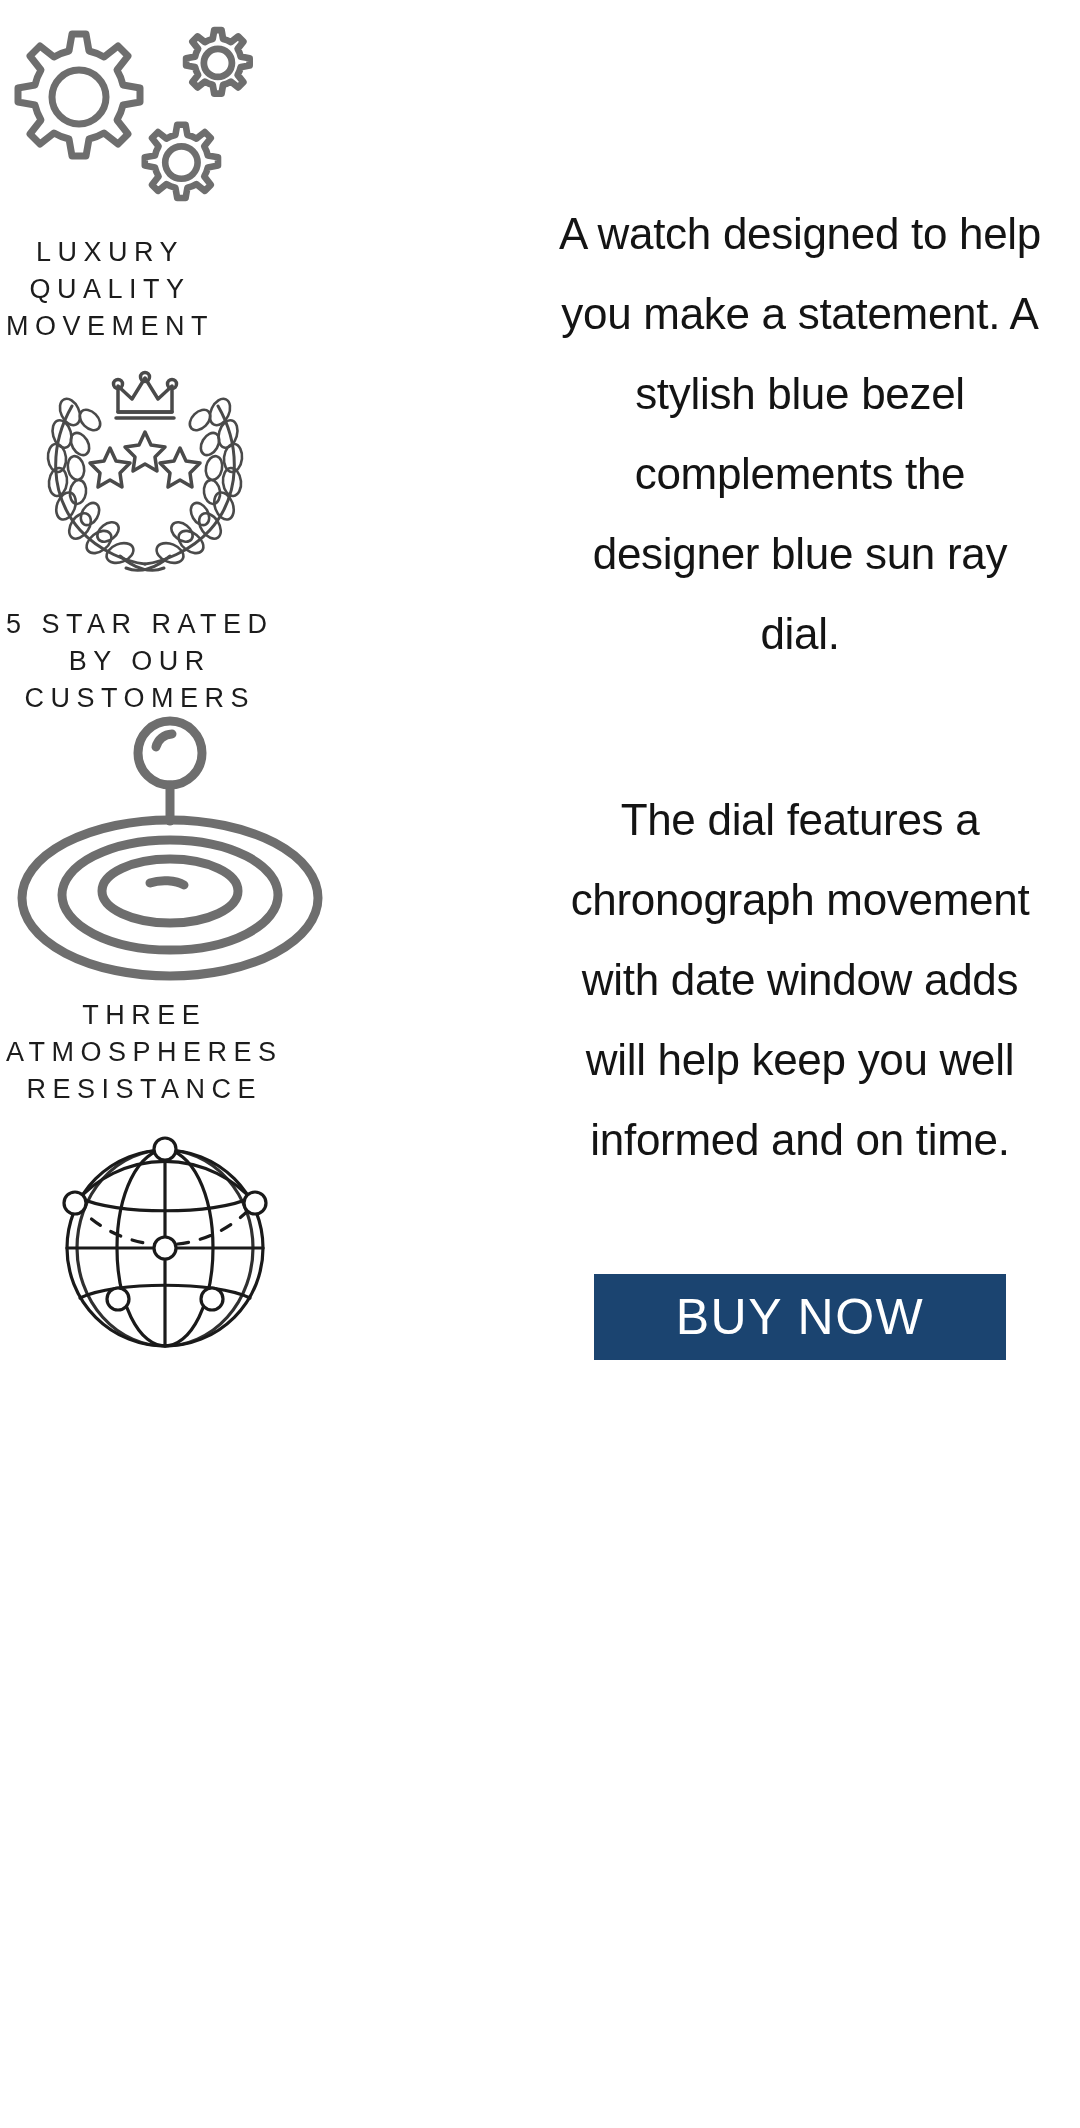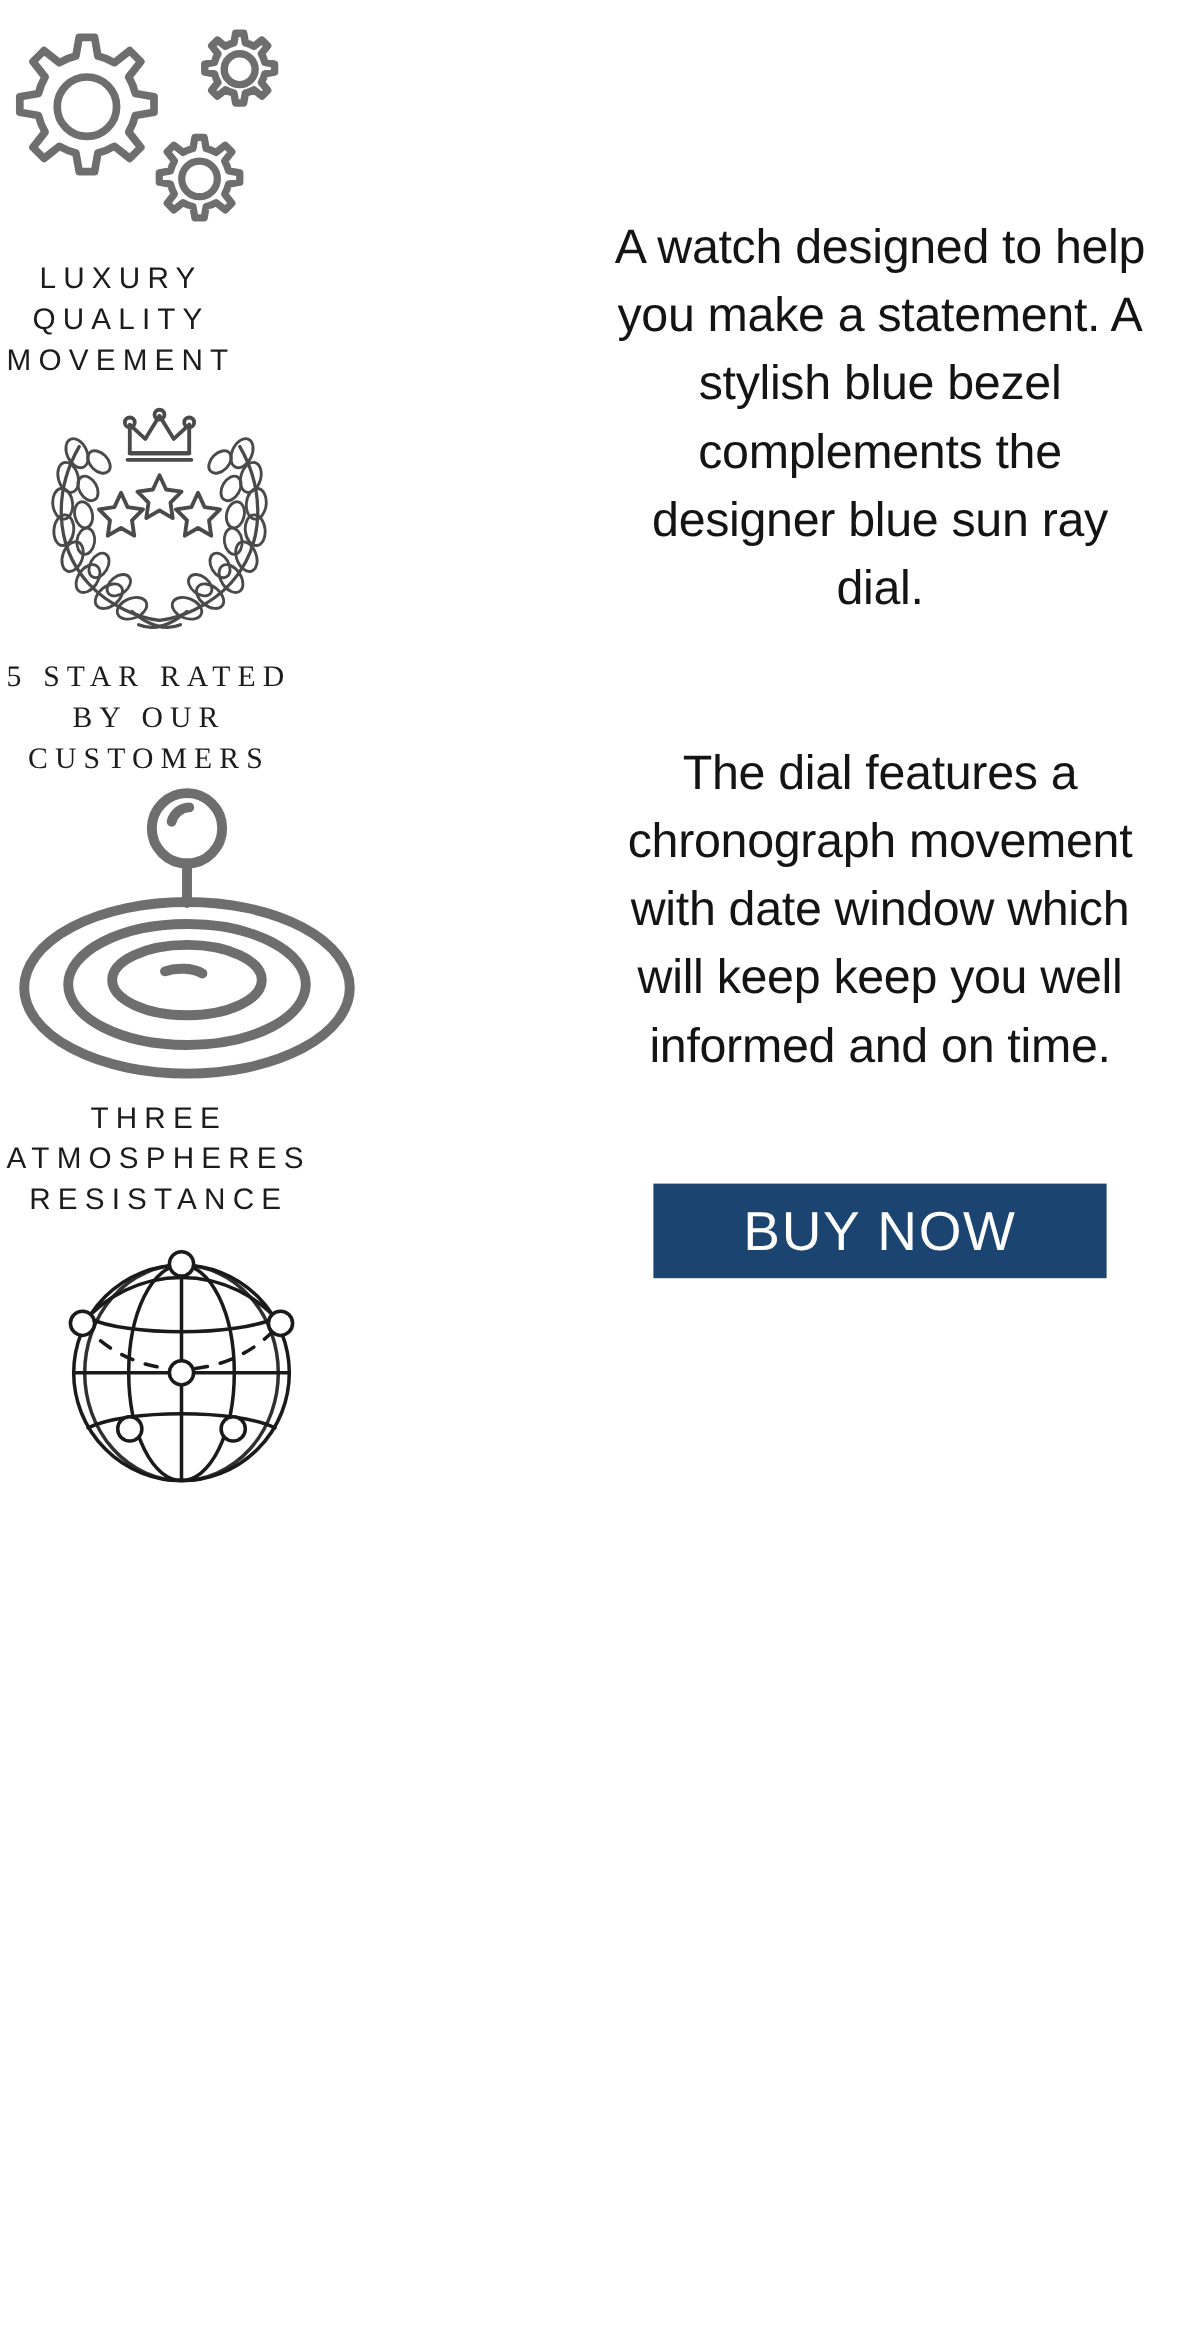--- a/index.html
+++ b/index.html
@@ -50,41 +50,41 @@
     letter-spacing: 6.5px;
     color: #1c1c1c;
     text-transform: uppercase;
     font-weight: 400;
     white-space: pre-line;
     padding-left: 6px;
   }
   .f1 { height: 340px; }
   .f1 .feature-label { margin-top: 12px; }
   .f2 { height: 355px; }
-  .f2 .feature-label { margin-top: 4px; font-family: Liberation Serif, serif; }
+  .f2 .feature-label { margin-top: 14px; }
   .f3 { height: 400px; }
   .f3 .feature-label { margin-top: 0; }
   .f4 { height: 430px; }
   .f4 .feature-label { margin-top: 16px; }
 
   
   .copy {
     flex: 1 1 auto;
     padding: 150px 30px 0 20px;
     box-sizing: border-box;
     display: flex;
     flex-direction: column;
     align-items: center;
   }
   .para {
     width: 100%;
     text-align: center;
     font-family: "Liberation Sans", sans-serif;
     font-size: 44px;
-    line-height: 62px;
+    line-height: 80px;
     font-weight: 400;
     color: #141414;
     letter-spacing: -0.3px;
   }
   .para + .para { margin-top: 62px; }
 
   .cta-wrap {
     width: 100%;
     display: flex;
     justify-content: center;
@@ -240,19 +240,19 @@
           <circle cx="118" cy="196" r="11" fill="#ffffff"></circle>
           <circle cx="212" cy="196" r="11" fill="#ffffff"></circle>
         </svg>
       </span>
     </div>
 
   </div>
 
   <div class="copy">
     <p class="para">A watch designed to help you make a statement. A stylish blue bezel complements the designer blue sun ray dial.</p>
-    <p class="para">The dial features a chronograph movement with date window which will keep keep you well informed and on time.</p>
+    <p class="para">The dial features a chronograph movement with date window adds will help keep you well informed and on time.</p>
     <div class="cta-wrap">
       <button class="cta">BUY NOW</button>
     </div>
   </div>
 
 </div>
 
 </body></html>

